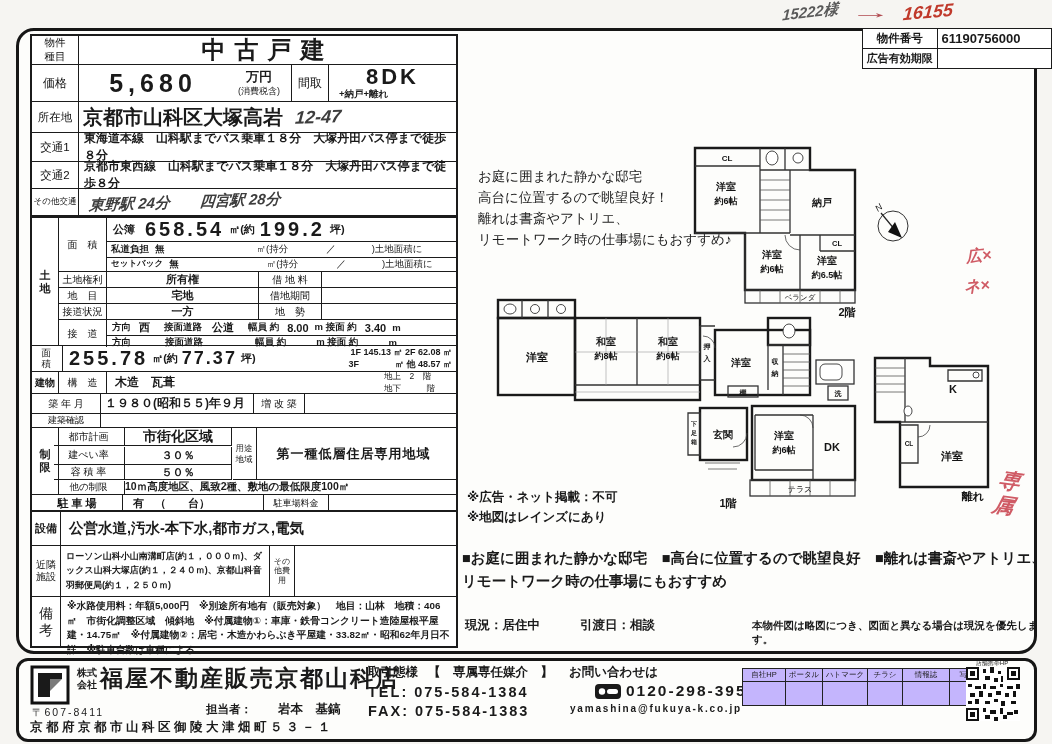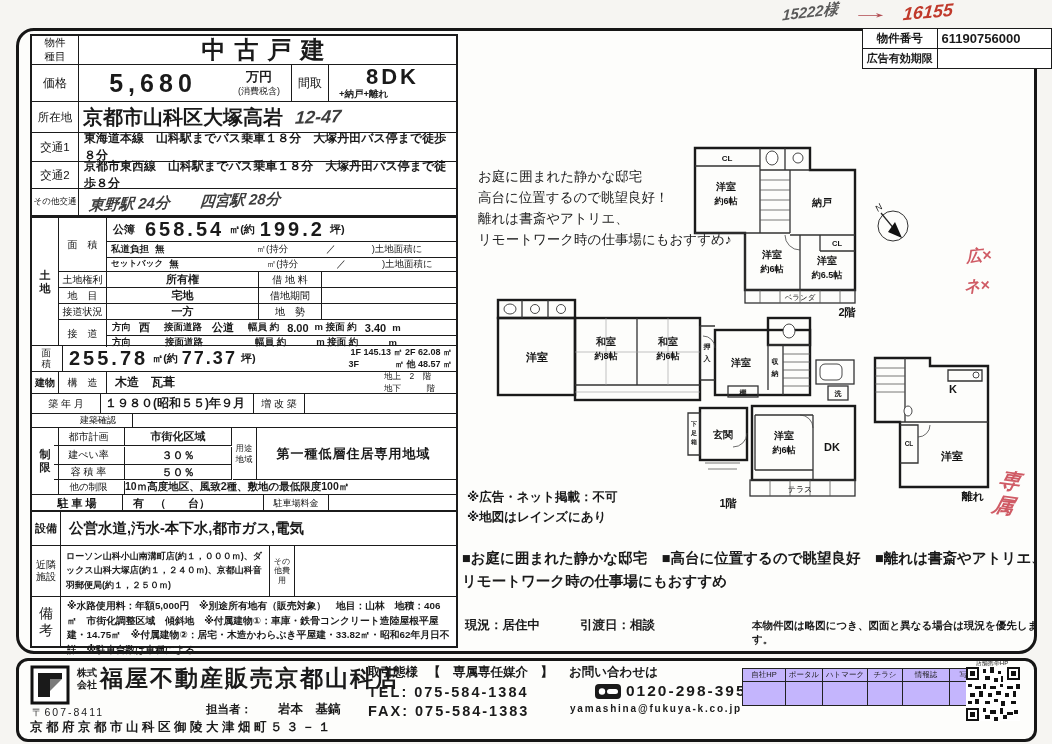--- a/index.html
+++ b/index.html
@@ -200,29 +200,29 @@
       </div>
     </div>
 
     <div class="row bb" style="height:19px;">
       <div class="lb br" style="width:68px;">築 年 月</div>
       <div class="vl br" style="width:148px;font-size:12px;padding-left:4px;">１９８０(昭和５５)年９月</div>
       <div class="lb br" style="width:50px;">増 改 築</div>
       <div style="flex:1;"></div>
     </div>
 
-    <div class="row bb" style="height:13px;padding-left:32px;">
+    <div class="row bb" style="height:13px;">
       <div class="lb br" style="width:68px;font-size:9px;">建築確認</div>
       <div style="flex:1;"></div>
     </div>
 
     <div class="bb" style="height:66px;position:relative;">
       <div class="vert br bold abs" style="left:0;top:0;width:20px;height:66px;font-size:11px;">制限</div>
       <div class="lb br bb abs" style="left:21.5px;top:0;width:70px;height:17px;">都市計画</div>
-      <div class="c br bb bold abs" style="left:93px;top:0;width:106px;height:17px;font-size:11px;">市街化区域</div>
+      <div class="c br bb bold abs" style="left:93px;top:0;width:106px;height:17px;font-size:14px;">市街化区域</div>
       <div class="lb br bb abs" style="left:21.5px;top:18.5px;width:70px;height:17px;">建ぺい率</div>
       <div class="c br bb bold abs" style="left:93px;top:18.5px;width:106px;height:17px;font-size:11px;">３０％</div>
       <div class="lb br bb abs" style="left:21.5px;top:37px;width:70px;height:14px;">容 積 率</div>
       <div class="c br bb bold abs" style="left:93px;top:37px;width:106px;height:14px;font-size:11px;">５０％</div>
       <div class="vert br bb abs" style="left:200.5px;top:0;width:17px;height:51px;font-size:8.5px;">用途地域</div>
       <div class="c bb bold abs" style="left:219px;top:0;right:0;height:51px;font-size:13px;letter-spacing:1px;">第一種低層住居専用地域</div>
       <div class="lb br abs" style="left:21.5px;top:52.5px;width:70px;height:13.5px;font-size:9.5px;">他の制限</div>
       <div class="vl abs" style="left:93px;top:52.5px;right:0;height:13.5px;font-size:10.5px;">10ｍ高度地区、風致2種、敷地の最低限度100㎡</div>
     </div>
 

